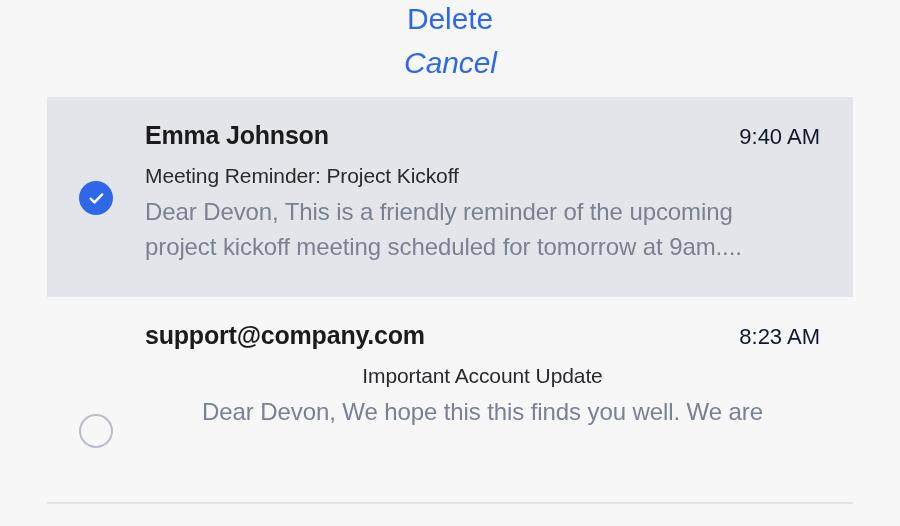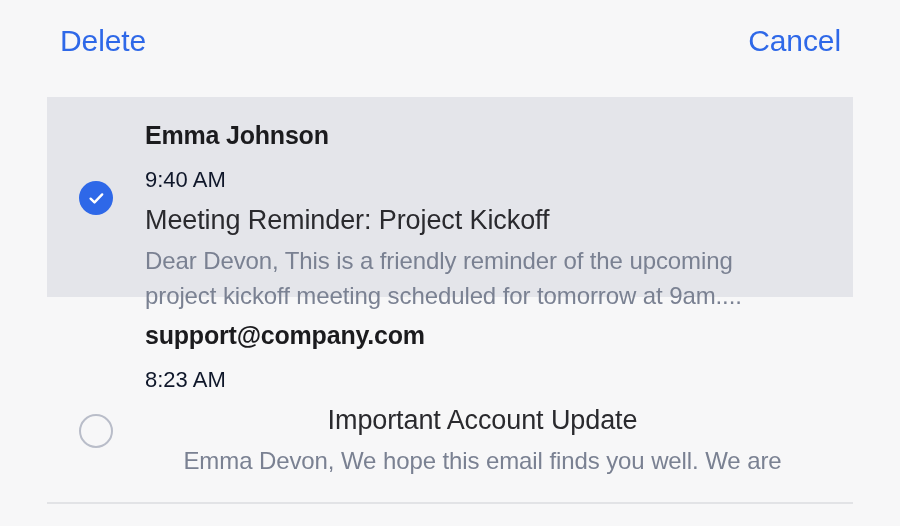--- a/index.html
+++ b/index.html
@@ -27,37 +27,39 @@
   .toolbar {
     position: absolute;
     left: 0;
     top: 0;
     width: 900px;
     height: 82px;
     display: flex;
     align-items: center;
     justify-content: space-between;
     padding: 0 58px 0 58px;
+    flex-direction: column;
   }
 
   .toolbar-btn {
     font-family: "Liberation Sans", "DejaVu Sans", sans-serif;
     font-size: 30px;
     font-weight: 400;
     line-height: 1;
     color: #2E68E8;
     background: none;
     border: none;
     cursor: pointer;
     letter-spacing: -0.1px;
     padding: 4px 2px;
   }
 
   .toolbar-btn.right-btn {
     margin-right: -1px;
+    font-style: italic;
   }
 
   
   .mail-list {
     position: absolute;
     left: 47px;
     top: 97px;
     width: 806px;
   }
 
@@ -118,21 +120,20 @@
     min-width: 0;
     padding-top: 24px;
     padding-right: 33px;
   }
 
   .mail-top-line {
     display: flex;
     align-items: baseline;
     justify-content: space-between;
     gap: 16px;
-    flex-direction: column;
   }
 
   .sender {
     font-size: 25px;
     font-weight: 700;
     color: #1B1B1E;
     line-height: 1.18;
     letter-spacing: -0.2px;
     white-space: nowrap;
     overflow: hidden;
@@ -143,21 +144,21 @@
     font-size: 22px;
     font-weight: 400;
     color: #0f172a;
     line-height: 1.18;
     white-space: nowrap;
     flex: 0 0 auto;
   }
 
   .subject {
     margin-top: 13px;
-    font-size: 27px;
+    font-size: 21px;
     font-weight: 400;
     color: #2A2A2E;
     line-height: 1.18;
     letter-spacing: -0.1px;
     white-space: nowrap;
     overflow: hidden;
     text-overflow: ellipsis;
   }
 
   .preview {
@@ -216,21 +217,21 @@
       <div class="checkbox-col">
         <span class="checkbox unchecked"></span>
       </div>
       <div class="mail-content">
         <div class="mail-top-line">
           <div class="sender">support@company.com</div>
           <div class="timestamp">8:23 AM</div>
         </div>
         <div class="subject">Important Account Update</div>
         <div class="preview">
-          <div>Emma Devon, We hope this email finds you well. We are</div>
+          <div>Dear Devon, We hope this this finds you well. We are</div>
         </div>
       </div>
     </div>
 
   </div>
 
   <div class="list-divider"></div>
 
 </div>
 

